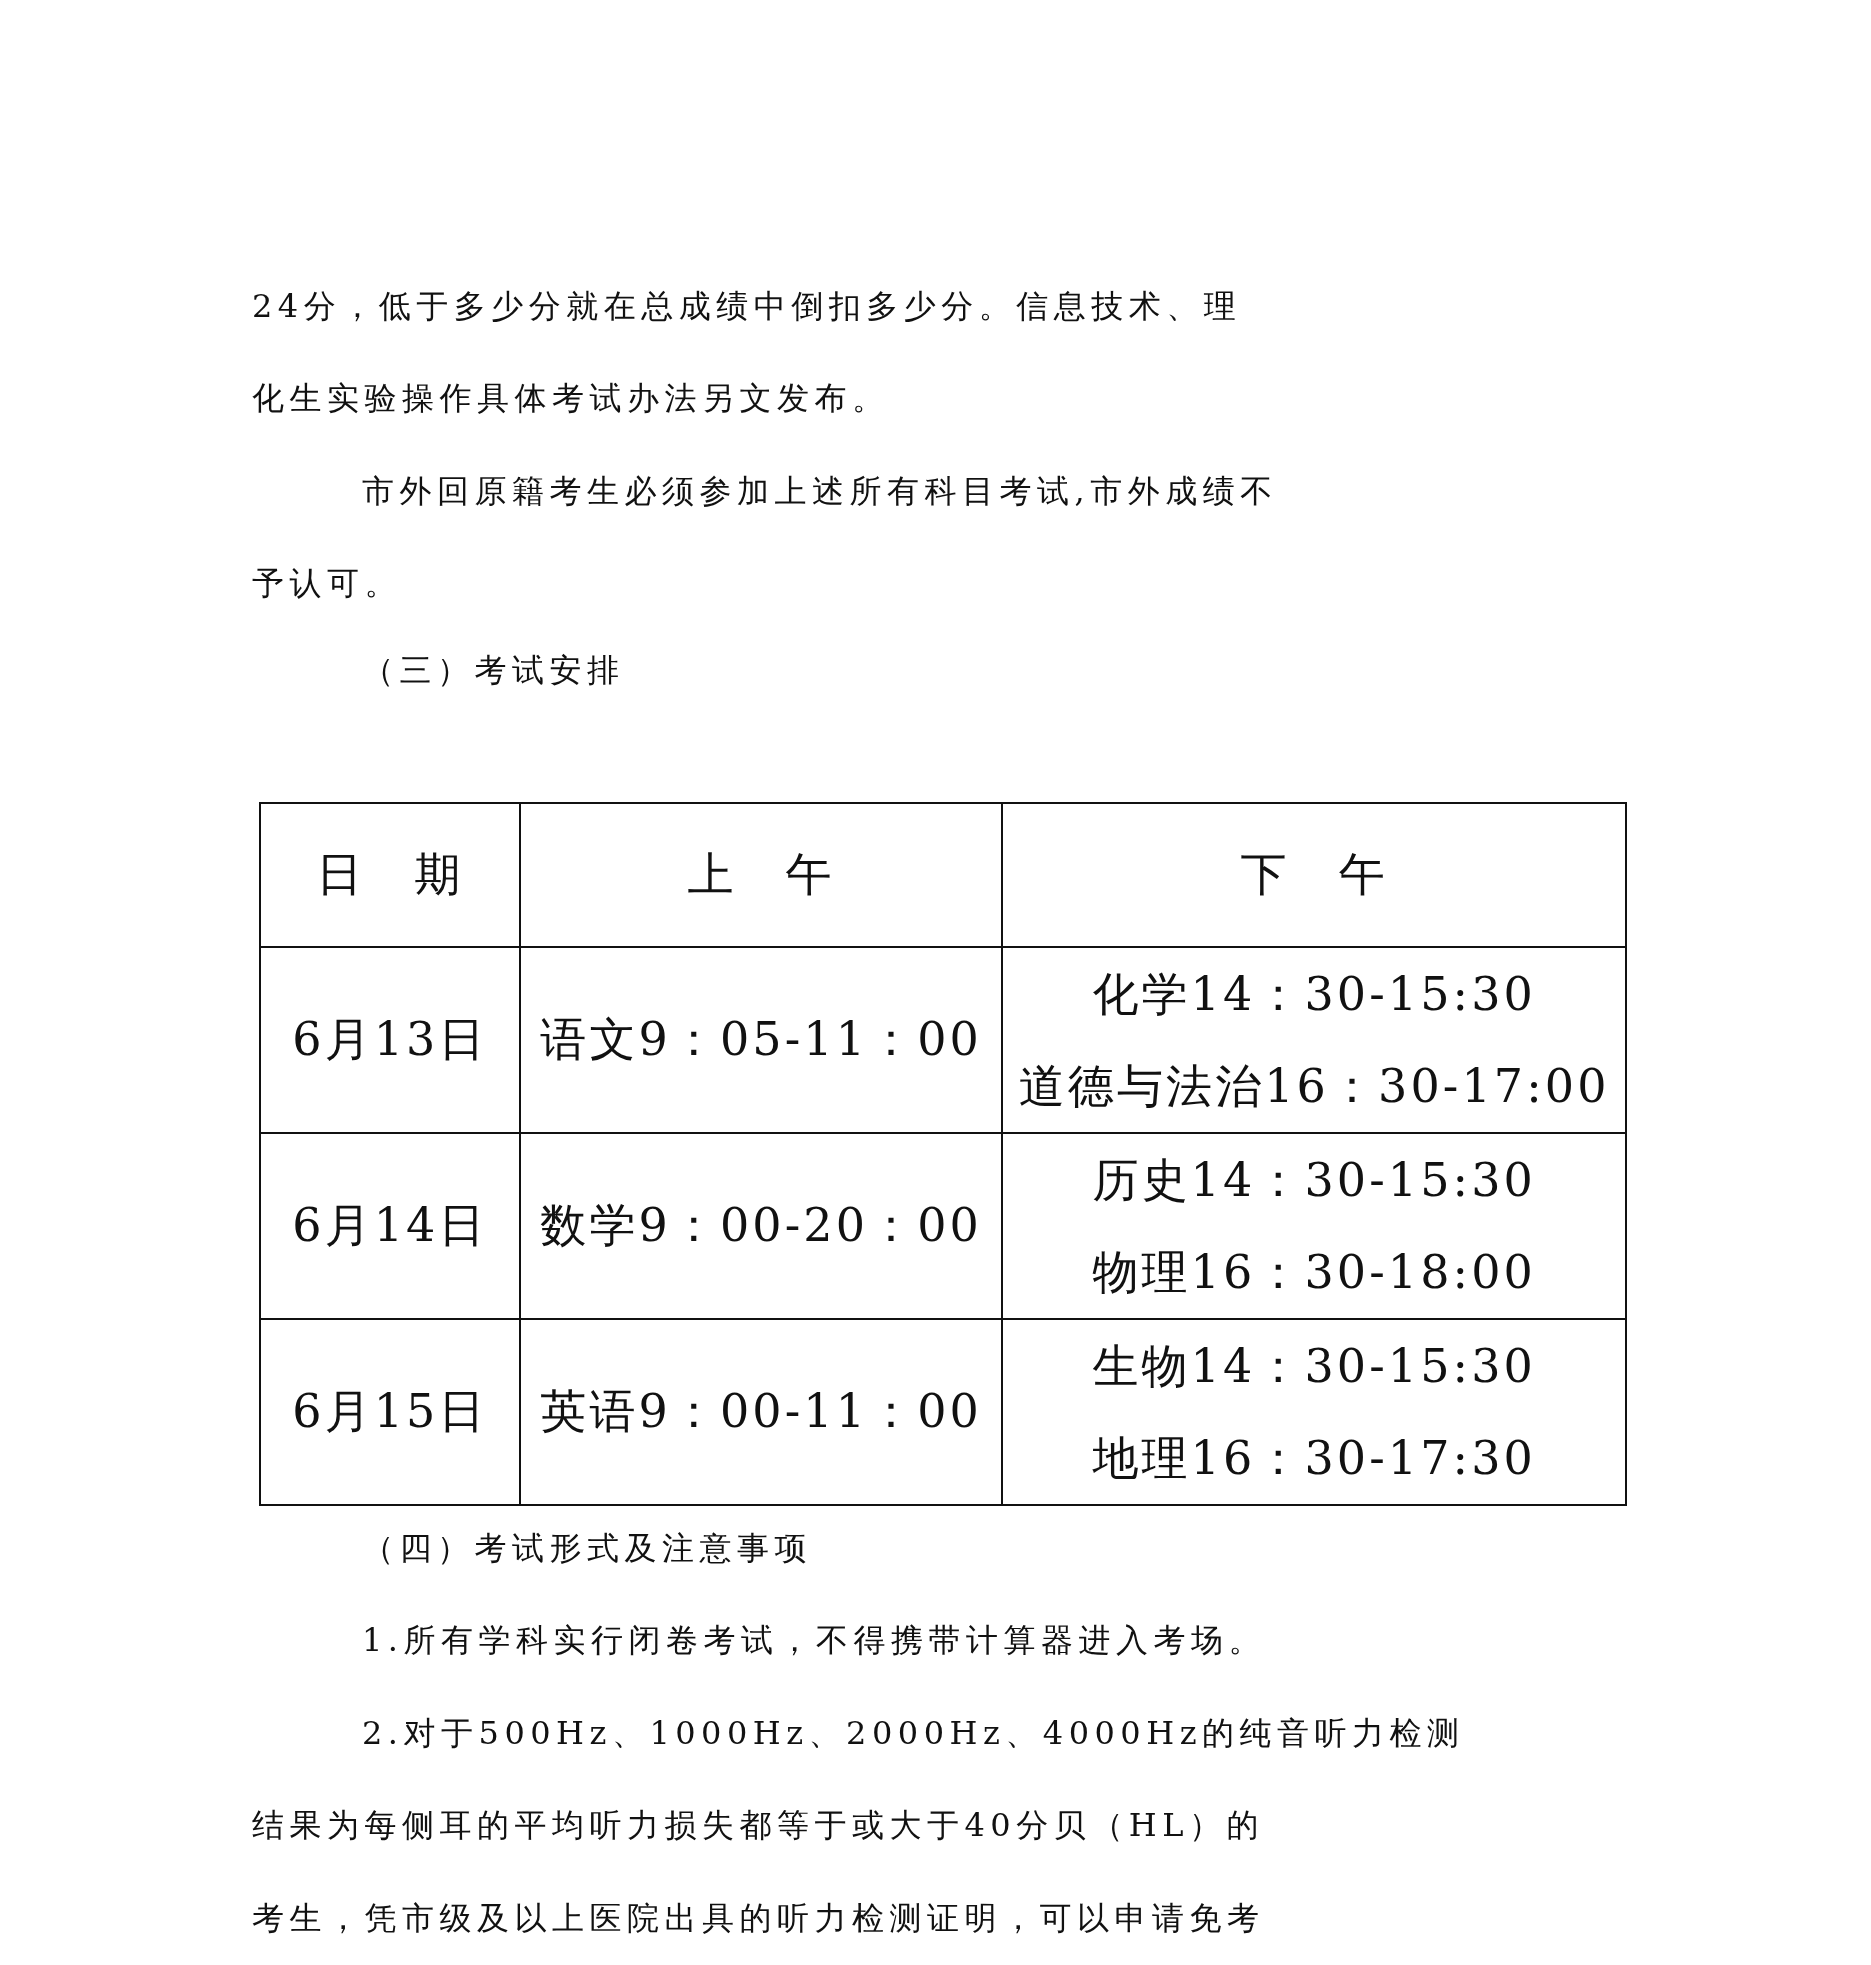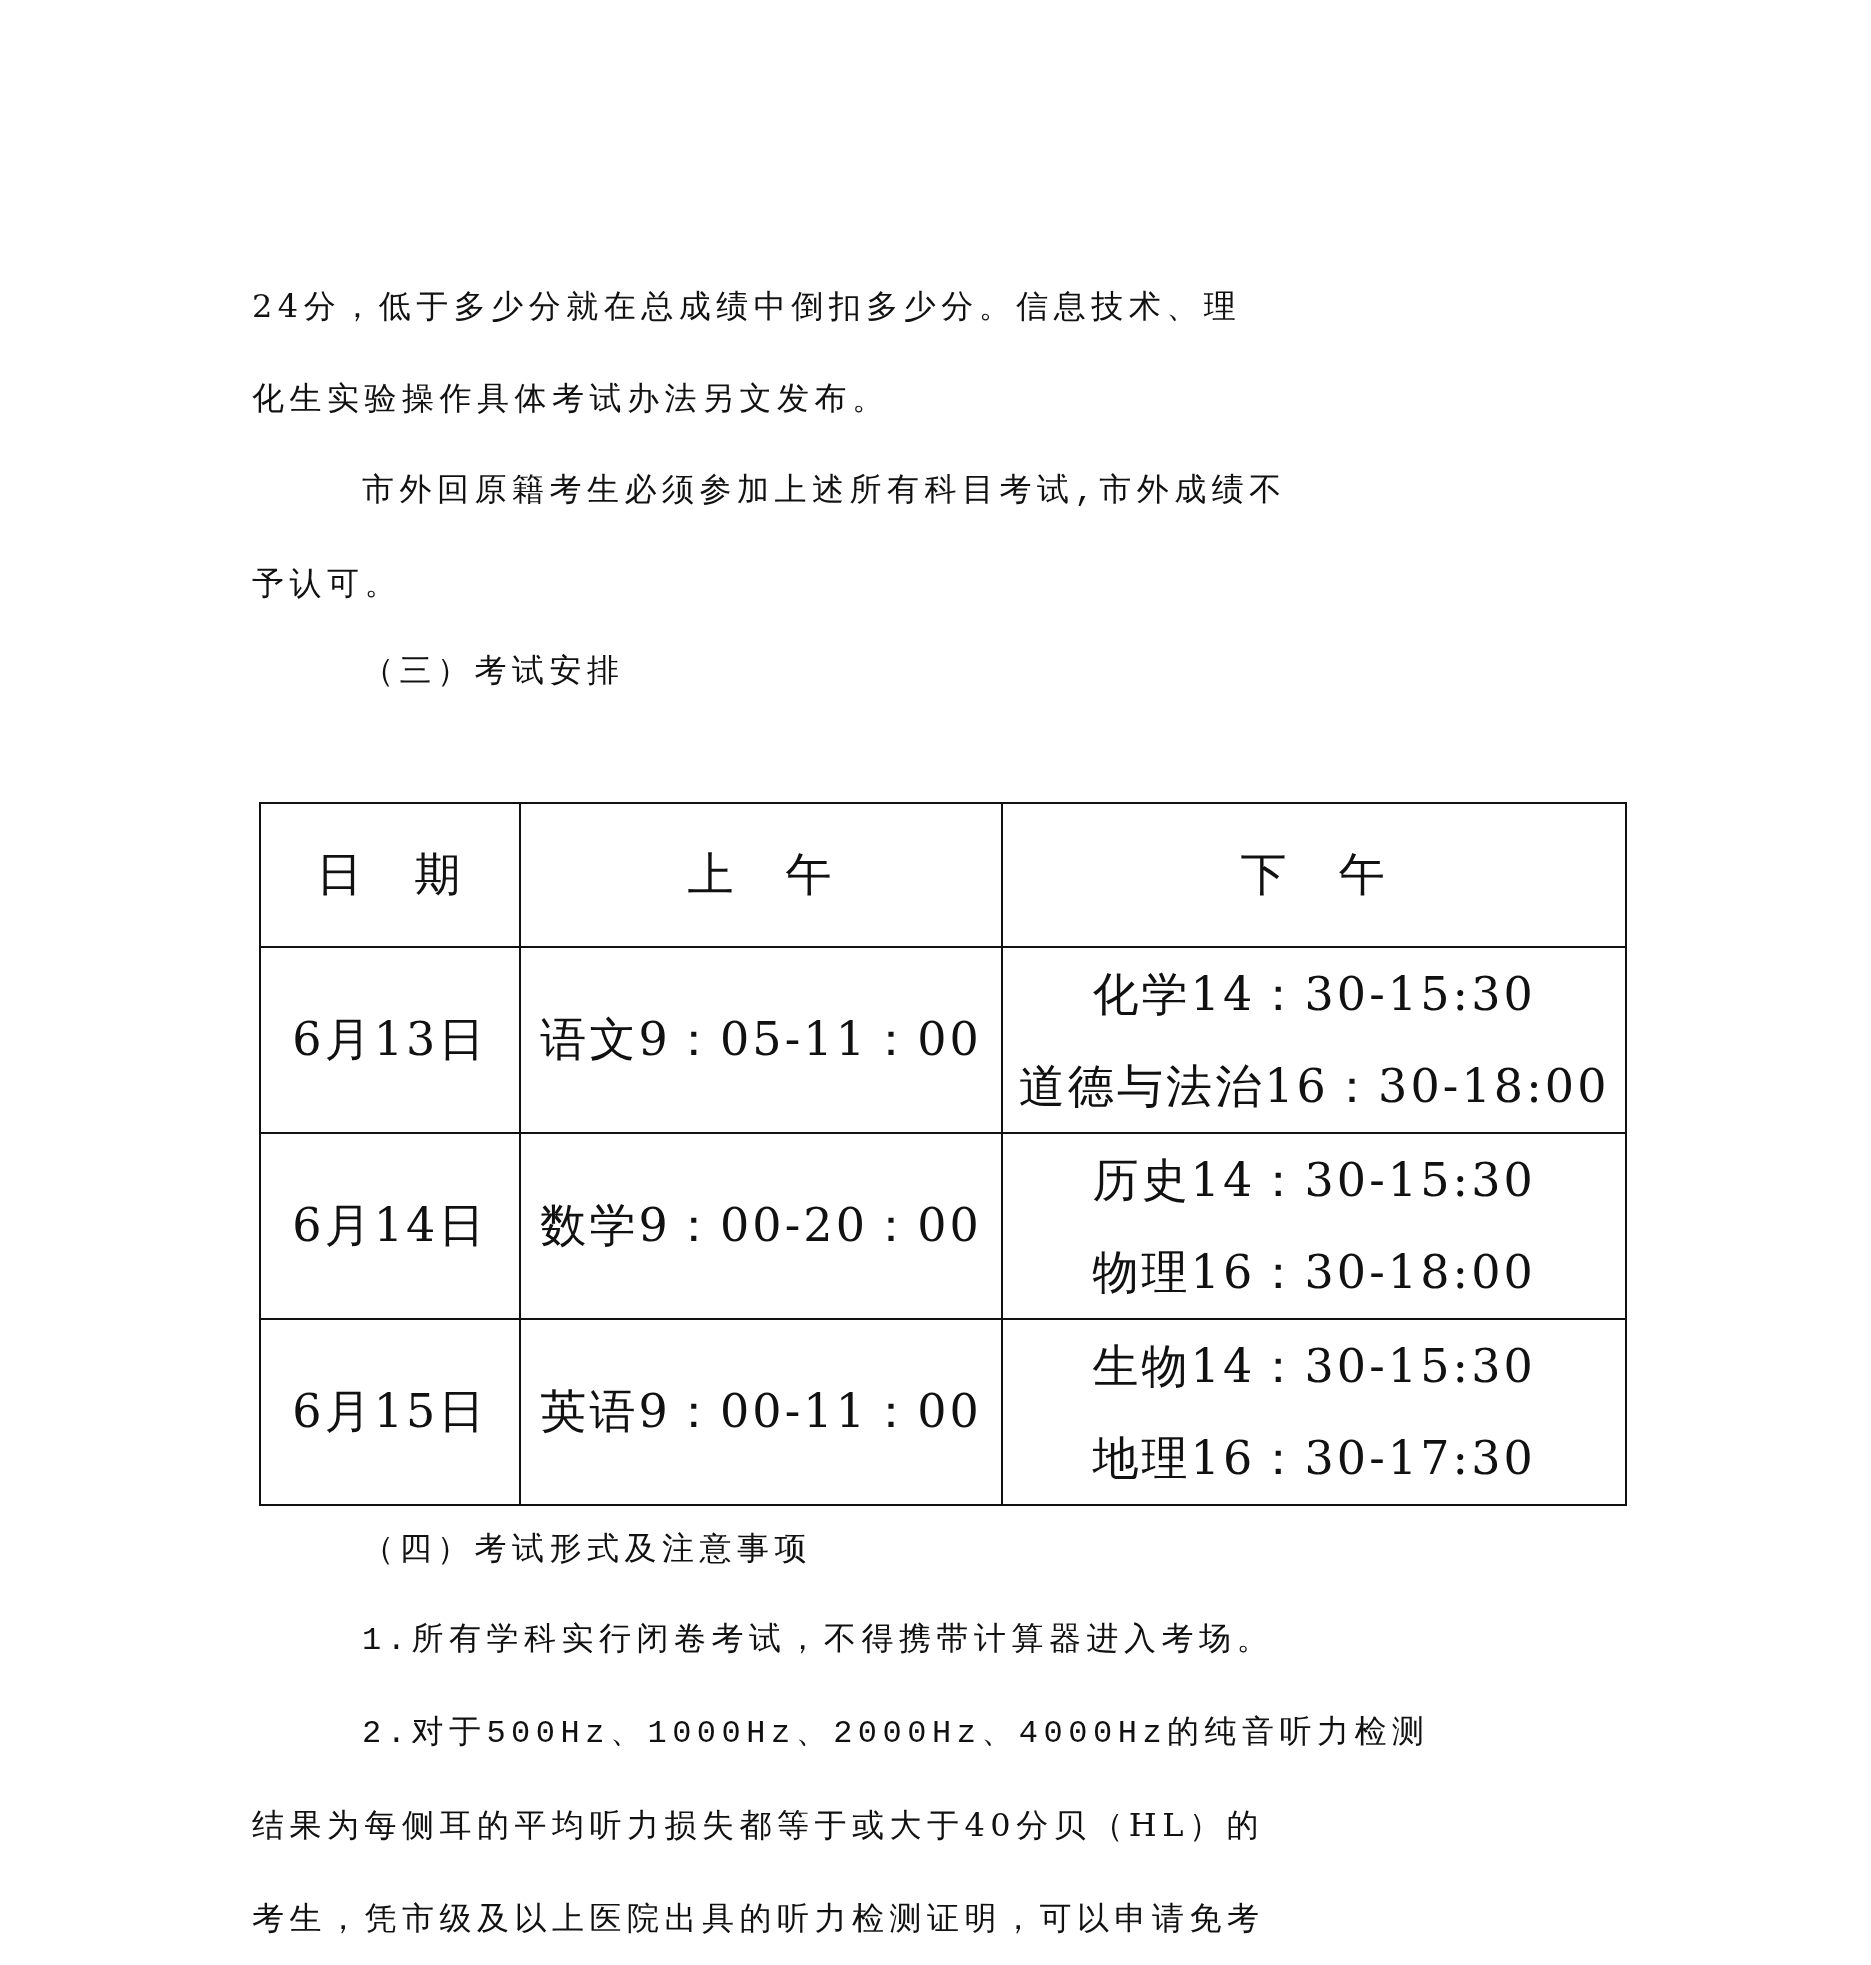--- a/index.html
+++ b/index.html
@@ -7,21 +7,21 @@
     width: 1872px; height: 2647px; position: relative; overflow: hidden;
     font-family: "DejaVu Serif", "Liberation Serif", serif;
     color: #111111;
   }
   .page { position: absolute; left: 0; top: 0; width: 1872px; height: 2647px; }
   .line {
     position: absolute; left: 252px; width: 1368px;
     font-size: 32px; line-height: 63px; white-space: nowrap;
     letter-spacing: 5.5px;
   }
-  .indent { left: 362px; width: 1258px; font-family: Liberation Mono, monospace; }
+  .indent { left: 362px; width: 1258px; }
   .heading { left: 362px; }
   table.sched {
     position: absolute; left: 259px; top: 802px;
     width: 1368px; border-collapse: collapse;
     font-size: 46px; letter-spacing: 3.1px;
   }
   table.sched td, table.sched th {
     border: 2px solid #111; text-align: center; vertical-align: middle;
     font-weight: normal; padding: 0;
   }
@@ -49,21 +49,21 @@
         <tr>
       <th class="col-date">日　期</th>
       <th class="col-am">上　午</th>
       <th class="col-pm">下　午</th>
     </tr>
     <tr>
       <td>6月13日</td>
       <td>语文9：05-11：00</td>
       <td>
         <span class="pm-line">化学14：30-15:30</span>
-        <span class="pm-line">道德与法治16：30-18:00</span>
+        <span class="pm-line">道德与法治16：30-17:00</span>
       </td>
     </tr>
     <tr>
       <td>6月14日</td>
       <td>数学9：00-20：00</td>
       <td>
         <span class="pm-line">历史14：30-15:30</span>
         <span class="pm-line">物理16：30-18:00</span>
       </td>
     </tr>

